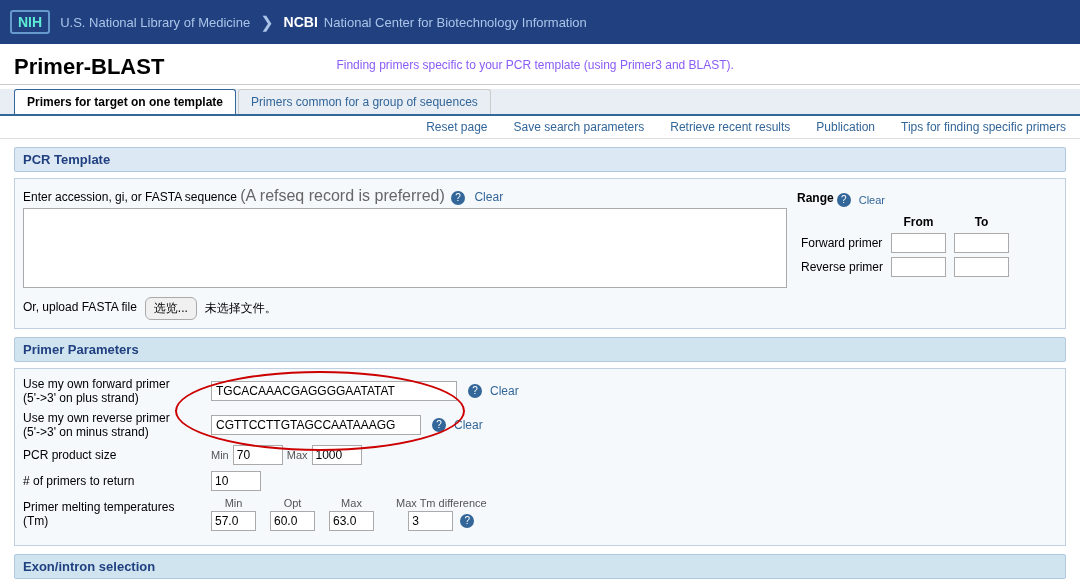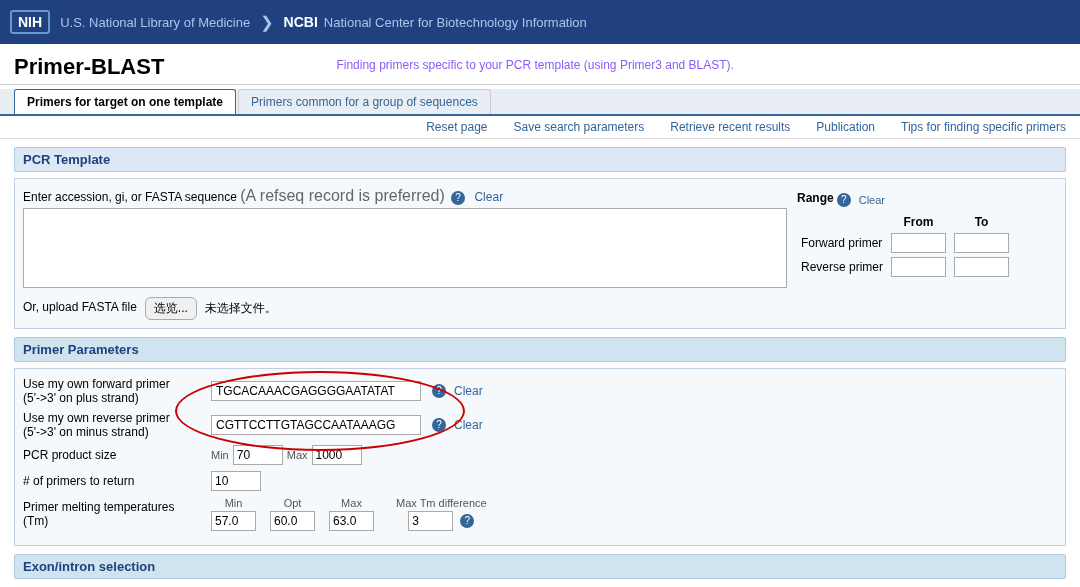--- a/index.html
+++ b/index.html
@@ -9,21 +9,21 @@
     .top-nav {
       background: #204080;
       display: flex;
       align-items: center;
       height: 44px;
       padding: 0 10px;
     }
     .nih-badge {
       background: #204080;
       border: 2px solid #6699cc;
-      color: #ffffff;
+      color: #5eead4;
       font-weight: bold;
       font-size: 14px;
       padding: 2px 6px;
       margin-right: 10px;
       border-radius: 3px;
     }
     .nav-nlm {
       color: #aac4e8;
       font-size: 13px;
       margin-right: 0;
@@ -386,21 +386,21 @@
   <div class="section-header primer-params">Primer Parameters</div>
   <div class="primer-section">
 
     <div class="oval-overlay"></div>
 
     <div class="param-row">
       <div class="param-label">
         <div>Use my own forward primer</div>
         <div>(5'-&gt;3' on plus strand)</div>
       </div>
-      <input class="param-input" type="text" style="width: 210px;" value="TGCACAAACGAGGGGAATATAT">
+      <input class="param-input" type="text" style="width: 246px;" value="TGCACAAACGAGGGGAATATAT">
       <span class="info-icon">?</span>
       <a class="param-link">Clear</a>
     </div>
 
     <div class="param-row">
       <div class="param-label">
         <div>Use my own reverse primer</div>
         <div>(5'-&gt;3' on minus strand)</div>
       </div>
       <input class="param-input" type="text" style="width: 210px;" value="CGTTCCTTGTAGCCAATAAAGG">

